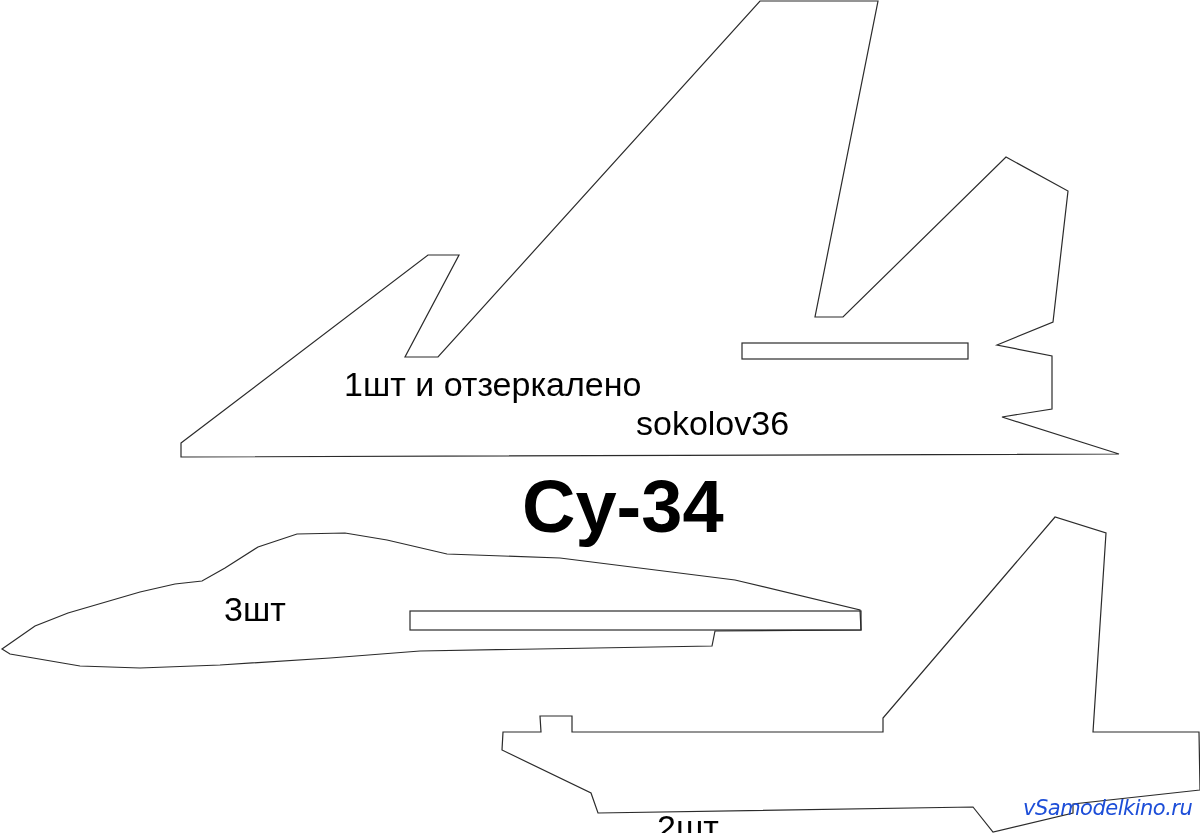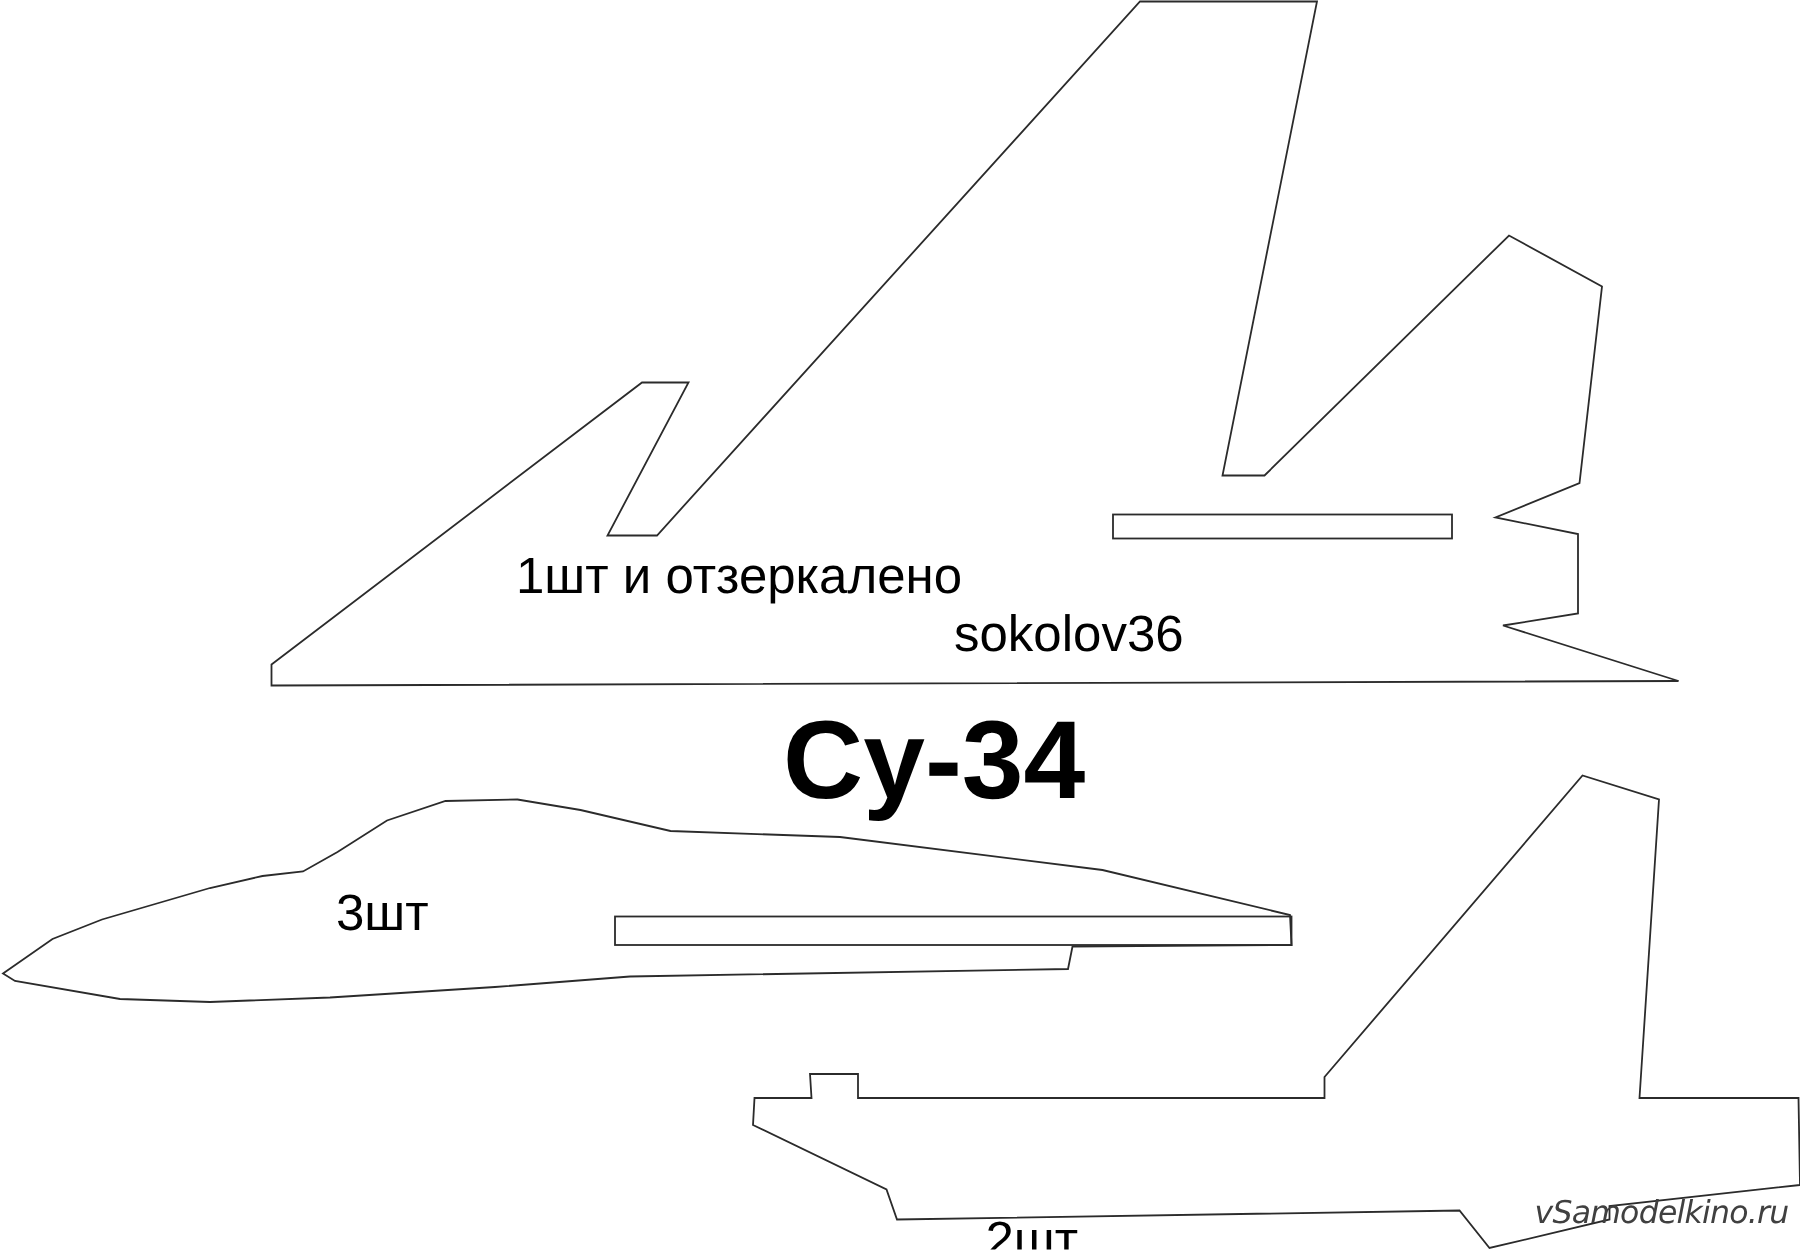--- a/index.html
+++ b/index.html
@@ -6,21 +6,21 @@
     body { width: 1200px; height: 833px; position: relative; overflow: hidden; }
     #canvas { position: absolute; left: 0; top: 0; width: 1200px; height: 833px; }
     .outline { fill: none; stroke: #2b2b2b; stroke-width: 1.2; stroke-linejoin: miter; }
     .lbl {
       position: absolute; white-space: nowrap; color: #000;
       font-family: "Liberation Sans", sans-serif; line-height: 1;
     }
     .lbl-md { font-size: 34px; }
     .lbl-title { font-size: 74px; font-weight: bold; }
     .watermark {
-      position: absolute; white-space: nowrap; color: #404040;
+      position: absolute; white-space: nowrap; color: #1d4ed8;
       font-family: "DejaVu Sans", sans-serif; font-size: 21px; font-style: italic;
       letter-spacing: -0.5px;
     }
   </style>
 </head>
 <body>
 
 <svg id="canvas" viewBox="0 0 1200 833" xmlns="http://www.w3.org/2000/svg">
   <polygon class="outline" points="181,443 428,255 459,255 405,357 438,357 760,1 878,1 815,317 843,317 1006,157 1068,191 1053,322 997,345 1052,356 1052,409 1002,417 1119,454 181,457"></polygon>
   <rect class="outline" id="wing-slot" x="742" y="343" width="226" height="16"></rect>

